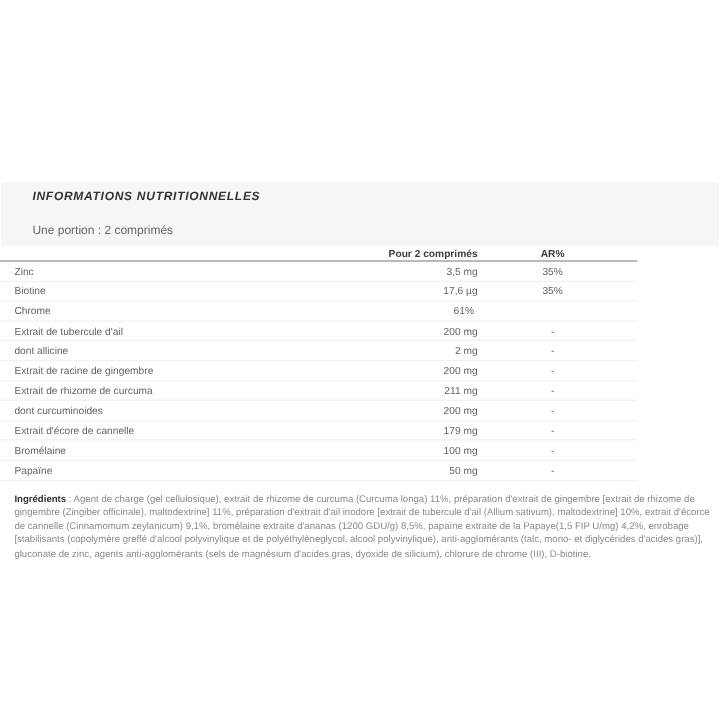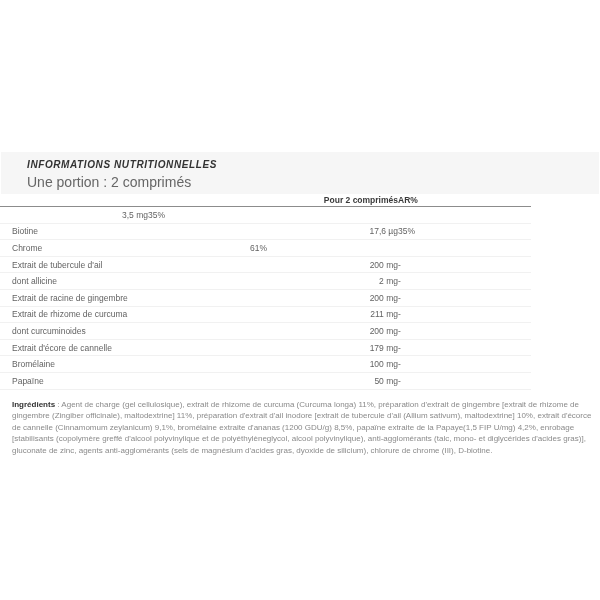--- a/index.html
+++ b/index.html
@@ -5,31 +5,31 @@
   * { margin:0; padding:0; box-sizing:border-box; }
   html,body { width:600px; height:600px; background:#ffffff;
     font-family:"Liberation Sans", sans-serif; }
   .page { width:600px; height:600px; overflow:hidden; background:#fff; }
   .content { padding-top:152px; }
 
   
   .band { margin:0 1px; background:#f6f6f6; padding:7px 12px 7px 26px; }
   .band .title { font-size:10px; font-weight:bold; font-style:italic;
     letter-spacing:0.6px; color:#333; line-height:11px; }
-  .band .subtitle { font-size:14px; color:#666; line-height:10px; margin-top:7px; }
+  .band .subtitle { font-size:10px; color:#666; line-height:10px; margin-top:18px; }
 
   
   .table { width:531px; }
   .tr { display:flex; align-items:center; height:16.6px;
     border-bottom:1px solid #f1f1f1; font-size:8.5px; color:#636363; }
   .tr.head { height:13px; border-bottom:1px solid #8c8c8c;
     font-weight:bold; color:#3a3a3a; }
   .td.label { flex:0 0 250px; text-align:left; padding-left:12px; }
   .td.amount { flex:0 0 148px; text-align:right; }
-  .td.ar { flex:1 1 auto; text-align:left; padding-right:8px; }
+  .td.ar { flex:1 1 auto; text-align:center; padding-right:8px; }
 
   
   .ingredients { margin-top:9px; padding:0 6px 0 12px; font-size:8px;
     line-height:11.6px; color:#8a8a8a; }
   .ingredients b { color:#333; font-weight:bold; }
 </style>
 </head>
 <body>
 
 <div class="page">
@@ -41,20 +41,21 @@
     </div>
 
     <div class="table">
       <div class="tr head">
         <div class="td label"></div>
         <div class="td amount">Pour 2 comprimés</div>
         <div class="td ar">AR%</div>
       </div>
 
       <div class="tr">
+        <div class="td label">Zinc</div>
         <div class="td amount">3,5 mg</div>
         <div class="td ar">35%</div>
       </div>
       <div class="tr">
         <div class="td label">Biotine</div>
         <div class="td amount">17,6 µg</div>
         <div class="td ar">35%</div>
       </div>
       <div class="tr">
         <div class="td label">Chrome</div>

